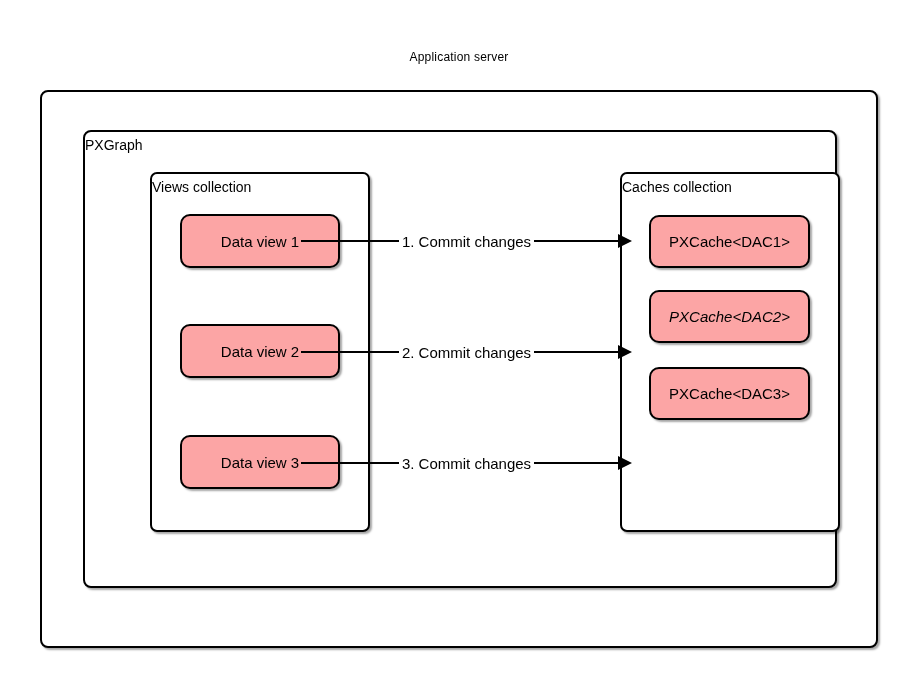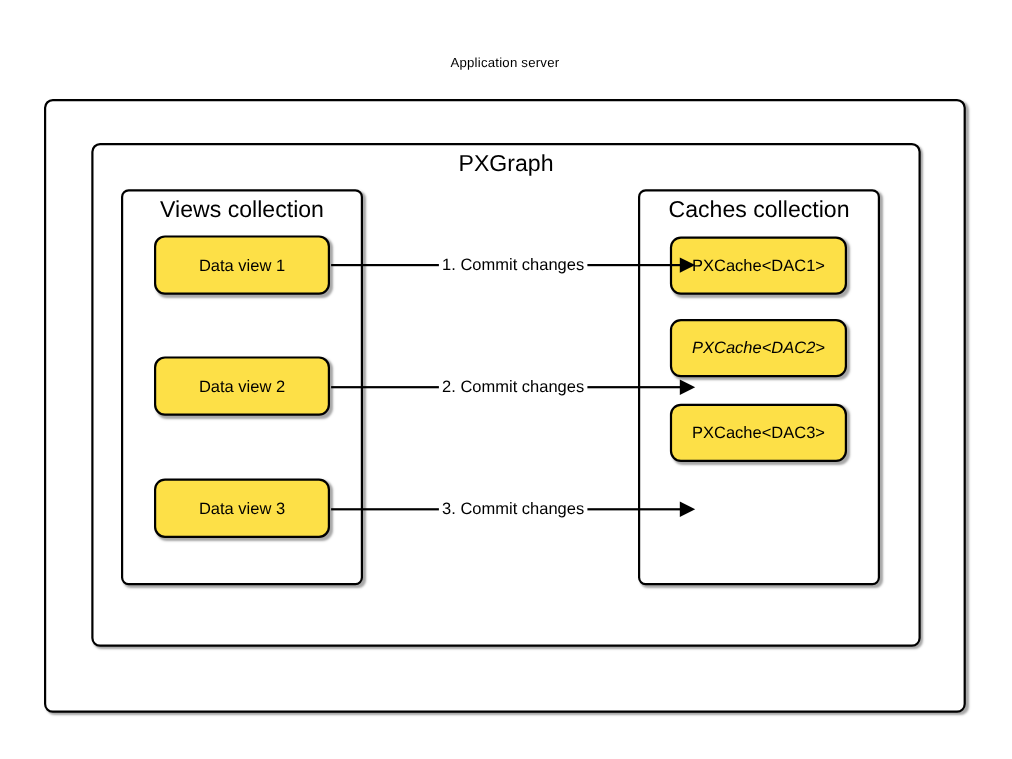--- a/index.html
+++ b/index.html
@@ -44,34 +44,35 @@
     top: 38px;
     width: 754px;
     height: 458px;
     border-radius: 8px;
   }
   .group-label {
     position: absolute;
     left: 0;
     right: 0;
     top: 5px;
-    text-align: center;
-    font-size: 21px;
+    text-align: left;
+    font-size: 14px;
   }
   .collection-box {
     top: 40px;
     width: 220px;
     height: 360px;
     border-radius: 7px;
+    margin-left: 40px;
   }
   .views-box  { left: 25px; }
   .caches-box { left: 495px; }
   .node {
     position: absolute;
-    background: #fde047;
+    background: #fca5a5;
     border: 2px solid #000000;
     box-sizing: border-box;
     border-radius: 10px;
     box-shadow: 2px 2px 2px rgba(0,0,0,0.35);
     display: flex;
     align-items: center;
     justify-content: center;
     font-size: 15px;
     white-space: nowrap;
   }

